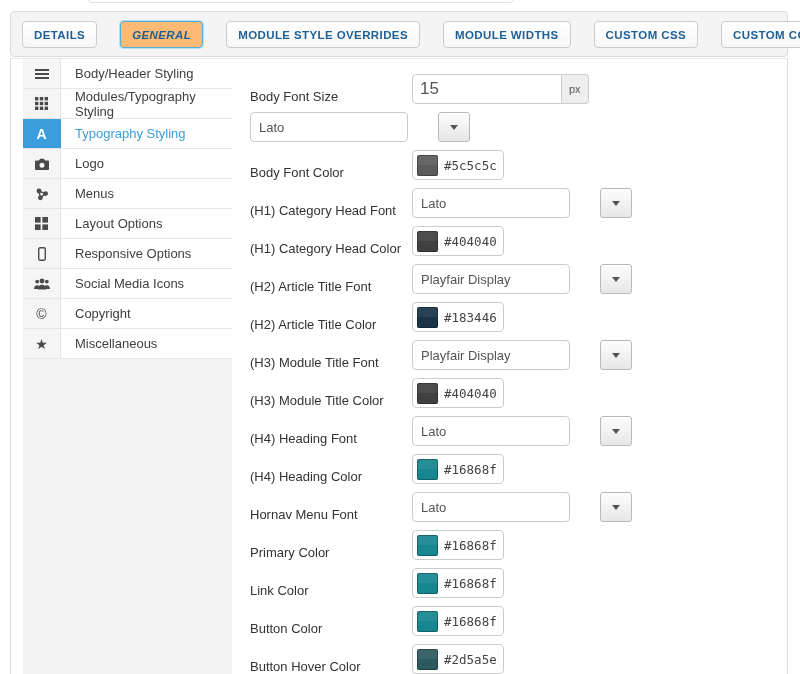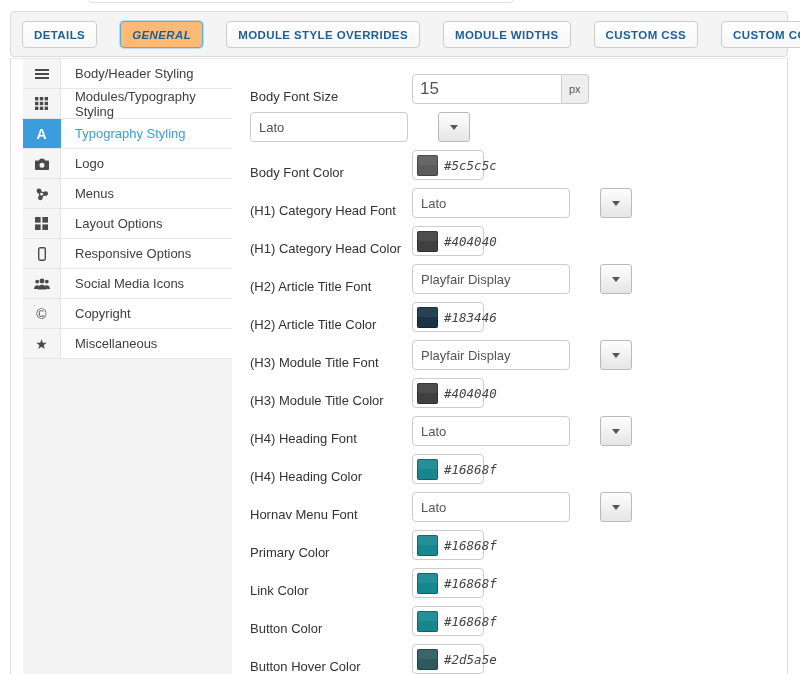--- a/index.html
+++ b/index.html
@@ -61,23 +61,23 @@
   .selwrap { display:flex;gap:28px; }
   .sel { width:158px; height:30px; border:1px solid #ccc; border-radius:4px;
          background:#fff; display:flex; align-items:center; padding:0 8px;
          font-size:13px; color:#555; cursor:pointer; }
   .sel-btn { width:32px; height:30px; margin-left:2px; border:1px solid #b9b9b9;
              border-radius:3px; background:linear-gradient(#fdfdfd,#e6e6e6);
              display:flex; align-items:center; justify-content:center; cursor:pointer; }
   .caret { width:0; height:0; border-left:4px solid transparent;
            border-right:4px solid transparent; border-top:5px solid #555; }
 
-  .colorbox { width:72px; height:30px; border:1px solid #ccc; border-radius:4px;
+  .colorbox { width:92px; height:30px; border:1px solid #ccc; border-radius:4px;
               background:#fff; display:flex; align-items:center; gap:6px;
-              padding:0 6px 0 4px; cursor:pointer;font-style:italic; }
+              padding:0 6px 0 4px; cursor:pointer; }
   .swatch { width:21px; height:21px; flex:0 0 21px; border-radius:2px;
             box-shadow:inset 0 0 0 1px rgba(0,0,0,.28), inset 0 10px 0 rgba(255,255,255,.07); }
   .cval { font-family:"DejaVu Sans Mono", monospace; font-size:12.5px; color:#444; }
 </style>
 </head>
 <body>
 
 <div class="top-edge"></div>
 
 <div class="tabbar">

